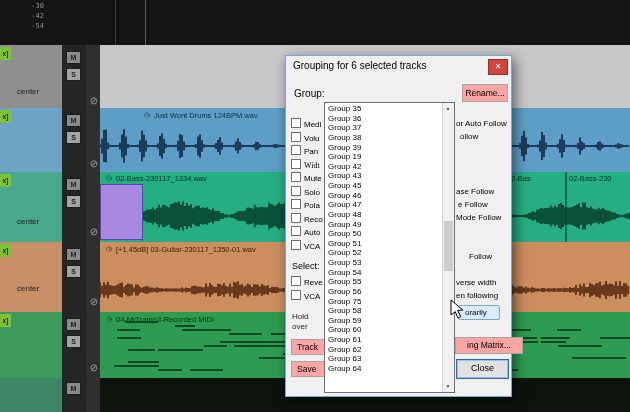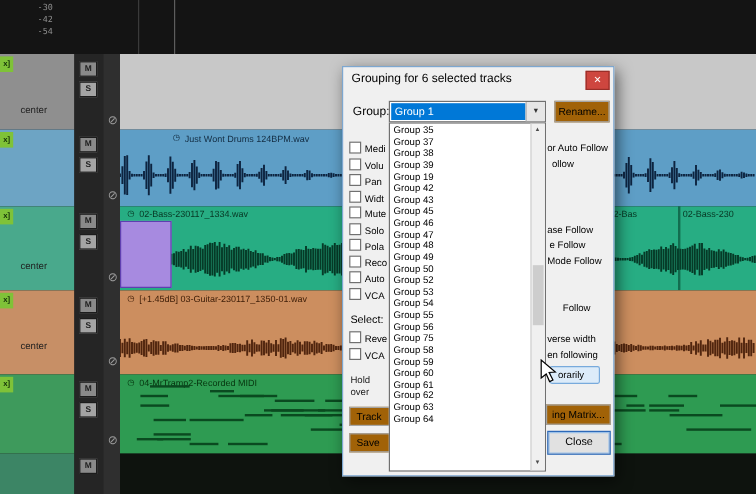--- a/index.html
+++ b/index.html
@@ -29,37 +29,37 @@
        box-shadow:3px 4px 12px rgba(0,0,0,.55);z-index:10;color:#000}
   .dtitle{left:7px;top:4px;font-size:10px;color:#000;white-space:nowrap}
   .dclose{top:3px;right:3px;width:18px;height:14px;background:#ce463f;border:1px solid #992e28;
           color:#fff;font-size:8px;line-height:13px;text-align:center}
   .grouplbl{left:8px;top:32px;font-size:10px}
   .combo{left:38px;top:28px;width:131px;height:18px;background:#fff;border:1px solid #707070;box-sizing:border-box}
   .combo .sel{position:absolute;left:1px;top:1px;right:16px;bottom:1px;background:#0078d7;color:#fff;
               font-size:9px;line-height:14px;padding-left:3px;overflow:hidden}
   .combo .arr{position:absolute;right:0;top:0;width:15px;height:16px;background:#e6e6e6;border-left:1px solid #b5b5b5;
               font-size:7px;line-height:15px;text-align:center;color:#333}
-  .btn{background:#a16207;border:1px solid #a5a5a5;box-sizing:border-box;font-size:8.5px;text-align:center}
+  .btn{background:#fca5a5;border:1px solid #a5a5a5;box-sizing:border-box;font-size:8.5px;text-align:center}
   .rename{left:176px;top:28px;width:46px;height:18px;line-height:16px}
   .dlist{left:38px;top:46px;width:131px;height:291px;background:#fff;border:1px solid #707070;z-index:5;box-sizing:border-box}
   .dlist .items{position:absolute;left:0;top:1px;right:11px;bottom:1px;overflow:hidden}
   .li{height:9.63px;line-height:9.6px;font-size:8px;padding-left:3px;white-space:nowrap}
   .sbar{position:absolute;right:0;top:0;width:11px;bottom:0;background:#f0f0f0;border-left:1px solid #cfcfcf}
   .sarr{position:absolute;left:0;width:10px;height:11px;font-size:5px;line-height:11px;text-align:center;color:#4d4d4d}
   .sthumb{position:absolute;left:1px;top:118px;width:9px;height:50px;background:#cdcdcd}
   .ckrow{left:5px;height:12px;white-space:nowrap;font-size:8px;line-height:11px;z-index:1}
   .ck{display:inline-block;width:8px;height:8px;background:#fff;border:1px solid #707070;vertical-align:-1px;margin-right:3px}
   .slabel{left:6px;font-size:9px;z-index:1}
   .hint{left:6px;font-size:8px;color:#1c1c1c;z-index:1}
   .lbtn{left:5px;width:44px;height:16px;line-height:14px;text-align:left;padding-left:5px;z-index:1}
   .frag{font-size:8px;white-space:nowrap;z-index:1}
   .hoverchip{left:172px;top:249px;width:42px;height:15px;background:#dcebf9;border:1px solid #78aadc;border-radius:2px;
              box-sizing:border-box;font-size:8px;line-height:13px;padding-left:6px;z-index:2}
-  .matrix{left:169px;top:281px;width:54px;height:17px;line-height:15px;z-index:6;overflow:hidden}
+  .matrix{left:169px;top:281px;width:68px;height:17px;line-height:15px;z-index:6;overflow:hidden}
   .closebtn{left:170px;top:303px;width:53px;height:20px;background:#e1e1e1;border:1px solid #2d69b8;
             box-shadow:inset 0 0 0 1px #9dc1e8;box-sizing:border-box;font-size:9px;line-height:17px;text-align:center;z-index:6}
   #cursor{left:450px;top:299px;z-index:60}
 </style>
 </head>
 <body>
 
 <div id="stage">
 
   <div class="abs topstrip">
@@ -204,31 +204,27 @@
       <rect x="458" y="33" width="44" height="2" fill="#0a4a20"></rect>
     </svg>
 
   <div class="abs" style="left:100px;top:378px;width:530px;height:34px;background:#0e130e"></div>
 
   <div class="abs" id="dlg">
     <div class="abs dtitle">Grouping for 6 selected tracks</div>
     <div class="abs dclose">✕</div>
 
     <div class="abs grouplbl">Group:</div>
-    <div class="abs combo">
-      <div class="sel">Group 1</div>
-      <div class="arr">▾</div>
-    </div>
     <div class="abs btn rename">Rename...</div>
 
     <div id="param-checks">
         <div class="abs ckrow" style="top: 62px;"><span class="ck"></span><span>Medi</span></div>
         <div class="abs ckrow" style="top: 75.5px;"><span class="ck"></span><span>Volu</span></div>
         <div class="abs ckrow" style="top: 89px;"><span class="ck"></span><span>Pan</span></div>
-        <div class="abs ckrow" style="top: 102.5px;"><span class="ck"></span><span>Widt</span></div>
+        <div class="abs ckrow" style="top: 102.5px; font-family: Liberation Serif, serif;"><span class="ck"></span><span>Widt</span></div>
         <div class="abs ckrow" style="top: 116px;"><span class="ck"></span><span>Mute</span></div>
         <div class="abs ckrow" style="top: 129.5px;"><span class="ck"></span><span>Solo</span></div>
         <div class="abs ckrow" style="top: 143px;"><span class="ck"></span><span>Pola</span></div>
         <div class="abs ckrow" style="top: 156.5px;"><span class="ck"></span><span>Reco</span></div>
         <div class="abs ckrow" style="top: 170px;"><span class="ck"></span><span>Auto</span></div>
         <div class="abs ckrow" style="top: 183.5px;"><span class="ck"></span><span>VCA</span></div>
       </div>
 
     <div class="abs slabel" style="top:205px">Select:</div>
     <div id="select-checks">
@@ -252,32 +248,34 @@
     <div class="abs frag" style="left:170px;top:235px">en following</div>
 
     <div class="abs hoverchip">orarily</div>
 
     <div class="abs btn matrix">ing Matrix...</div>
     <div class="abs closebtn">Close</div>
 
     <div class="abs dlist">
       <div class="items">
           <div class="li">Group 35</div>
+          <div class="li">Group 36</div>
           <div class="li">Group 37</div>
           <div class="li">Group 38</div>
           <div class="li">Group 39</div>
           <div class="li">Group 19</div>
           <div class="li">Group 42</div>
           <div class="li">Group 43</div>
           <div class="li">Group 45</div>
           <div class="li">Group 46</div>
           <div class="li">Group 47</div>
           <div class="li">Group 48</div>
           <div class="li">Group 49</div>
           <div class="li">Group 50</div>
+          <div class="li">Group 51</div>
           <div class="li">Group 52</div>
           <div class="li">Group 53</div>
           <div class="li">Group 54</div>
           <div class="li">Group 55</div>
           <div class="li">Group 56</div>
           <div class="li">Group 75</div>
           <div class="li">Group 58</div>
           <div class="li">Group 59</div>
           <div class="li">Group 60</div>
           <div class="li">Group 61</div>

